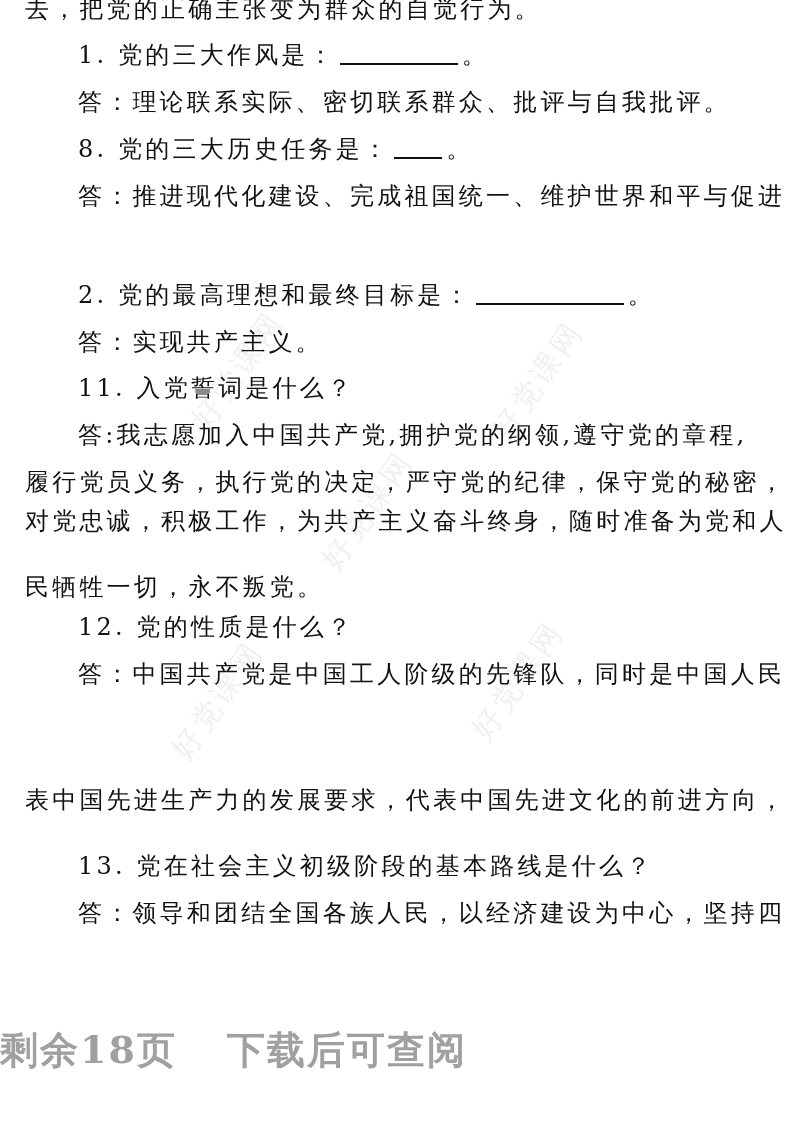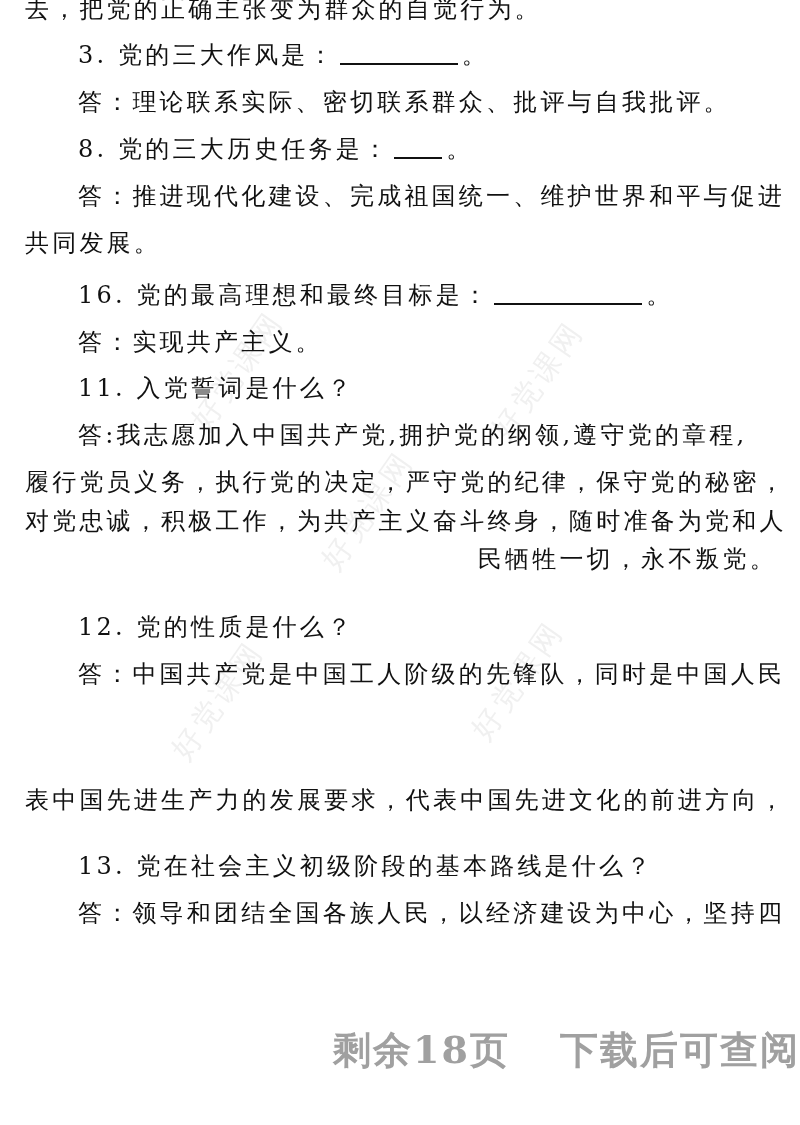--- a/index.html
+++ b/index.html
@@ -5,58 +5,57 @@
     html, body { margin: 0; padding: 0; background: #ffffff; }
     body { width: 800px; height: 1125px; position: relative; overflow: hidden;
            font-family: "DejaVu Serif", "Liberation Serif", serif; color: #111; }
     .page { position: absolute; left: 0; top: 0; width: 800px; height: 1125px; }
     .line { position: absolute; left: 25px; width: 752px; font-size: 24px; line-height: 30px;
             letter-spacing: 3.2px; white-space: nowrap; }
     .indent { left: 78px; }
     .blank { display: inline-block; border-bottom: 2px solid #111; height: 22px; vertical-align: -2px; margin: 0 4px; }
     .wm { position: absolute; font-size: 30px; color: rgba(150,150,150,0.14); transform: rotate(-55deg);
           font-family: "DejaVu Sans", sans-serif; letter-spacing: 4px; white-space: nowrap; pointer-events: none; }
-    .footer { position: absolute; left: 0; width: 800px; top: 1025px; text-align: right;
+    .footer { position: absolute; left: 0; width: 800px; top: 1025px; text-align: left;
               font-family: "DejaVu Serif", serif; font-weight: bold; font-size: 38px; color: #a0a0a0; letter-spacing: 2px; }
     .footer .gap { display: inline-block; width: 50px; }
   </style>
 </head>
 <body>
 
 <div class="page">
 
   <div class="wm" style="left:170px; top:350px;">好党课网</div>
   <div class="wm" style="left:470px; top:360px;">好党课网</div>
   <div class="wm" style="left:300px; top:490px;">好党课网</div>
   <div class="wm" style="left:150px; top:680px;">好党课网</div>
   <div class="wm" style="left:450px; top:660px;">好党课网</div>
 
   <div class="line" style="top:-6px;">去，把党的正确主张变为群众的自觉行为。</div>
 
   <div class="line indent" style="top:40px;">
-    <span>3. 党的三大作风是：</span><span class="blank" style="width:118px;"></span><span>。</span>
+    <span>1. 党的三大作风是：</span><span class="blank" style="width:118px;"></span><span>。</span>
   </div>
   <div class="line indent" style="top:87px;">答：理论联系实际、密切联系群众、批评与自我批评。</div>
 
   <div class="line indent" style="top:134px;">
     <span>8. 党的三大历史任务是：</span><span class="blank" style="width:48px;"></span><span>。</span>
   </div>
   <div class="line indent" style="top:181px;">答：推进现代化建设、完成祖国统一、维护世界和平与促进</div>
-  <div class="line" style="top:228px;">共同发展。</div>
 
   <div class="line indent" style="top:280px;">
-    <span>16. 党的最高理想和最终目标是：</span><span class="blank" style="width:148px;"></span><span>。</span>
+    <span>2. 党的最高理想和最终目标是：</span><span class="blank" style="width:148px;"></span><span>。</span>
   </div>
   <div class="line indent" style="top:327px;">答：实现共产主义。</div>
 
   <div class="line indent" style="top:373px;">11. 入党誓词是什么？</div>
   <div class="line indent" style="top:420px;">答:我志愿加入中国共产党,拥护党的纲领,遵守党的章程,</div>
   <div class="line" style="top:467px;">履行党员义务，执行党的决定，严守党的纪律，保守党的秘密，</div>
   <div class="line" style="top:506px;">对党忠诚，积极工作，为共产主义奋斗终身，随时准备为党和人</div>
-  <div class="line" style="top:544px;text-align:right;">民牺牲一切，永不叛党。</div>
+  <div class="line" style="top:572px;">民牺牲一切，永不叛党。</div>
 
   <div class="line indent" style="top:612px;">12. 党的性质是什么？</div>
   <div class="line indent" style="top:659px;">答：中国共产党是中国工人阶级的先锋队，同时是中国人民</div>
   <div class="line" style="top:753px;margin-top:32px;">表中国先进生产力的发展要求，代表中国先进文化的前进方向，</div>
 
   <div class="line indent" style="top:851px;">13. 党在社会主义初级阶段的基本路线是什么？</div>
   <div class="line indent" style="top:898px;">答：领导和团结全国各族人民，以经济建设为中心，坚持四</div>
 
   <div class="footer">
     <span>剩余18页</span><span class="gap"></span><span>下载后可查阅</span>

